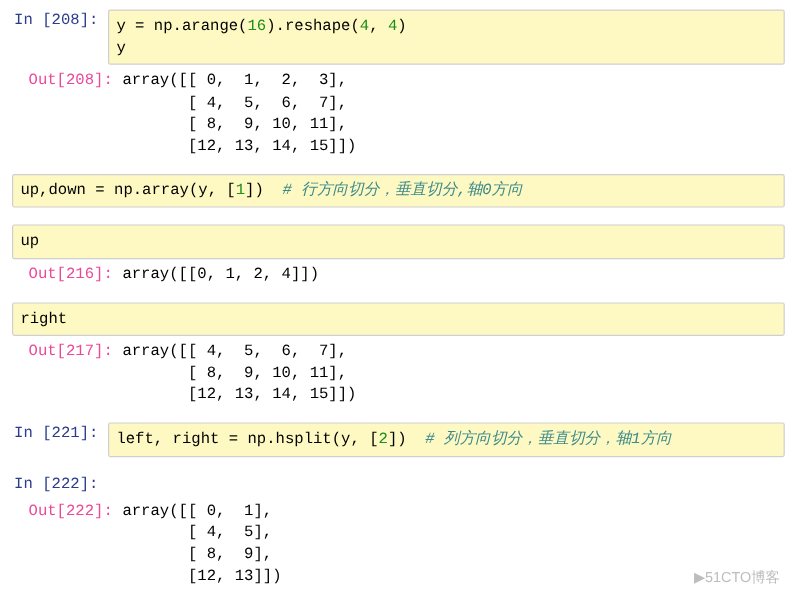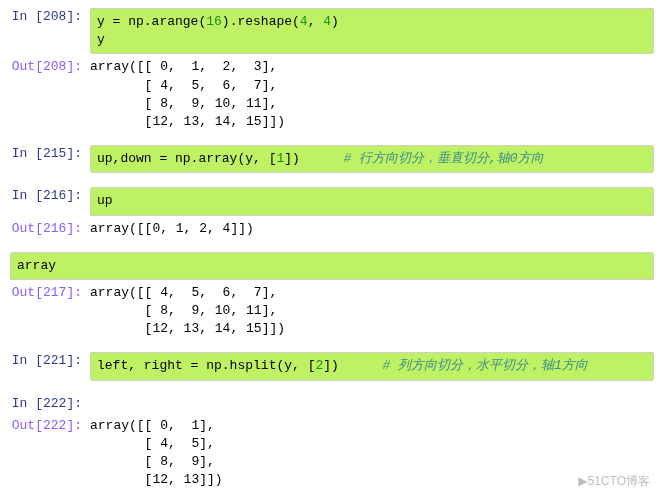--- a/index.html
+++ b/index.html
@@ -16,34 +16,34 @@
   .cell { display: flex; margin-bottom: 4px; }
   .prompt {
     width: 80px;
     flex: 0 0 80px;
     text-align: right;
     padding-right: 8px;
     font-family: "Courier New", monospace;
     box-sizing: border-box;
   }
   .prompt.in { color: #2b3c8c; }
-  .prompt.out { color: #8b5cf6; }
+  .prompt.out { color: #ec4899; margin-left: 12px; }
   .content { flex: 1; white-space: pre; }
   .input-area {
     flex: 1;
     border: 1px solid #cfcfcf;
-    background: #bef264;
+    background: #fef9c3;
     border-radius: 2px;
     padding: 4px 6px;
     white-space: pre;
     font-family: "Courier New", monospace;
   }
   .c-kw { color: #000; }
   .c-num { color: #1a8f1a; }
-  .c-comment { color: #3b8b8b; font-style: italic; margin-left: 28px; }
+  .c-comment { color: #3b8b8b; font-style: italic; }
   .watermark {
     position: fixed;
     right: 14px;
     bottom: 10px;
     font-family: Arial, sans-serif;
     font-size: 12px;
     color: #bdbdbd;
     pointer-events: none;
   }
   .gap { height: 10px; }
@@ -60,52 +60,50 @@
   <div class="prompt out"><span>Out</span>[<span>208</span>]:</div>
   <div class="content">array([[ 0,  1,  2,  3],
        [ 4,  5,  6,  7],
        [ 8,  9, 10, 11],
        [12, 13, 14, 15]])</div>
 </div>
 
 <div class="gap"></div>
 
 <div class="cell">
-  <div class="prompt in"><span>In </span>[<span>215</span>]:</div>
   <div class="input-area"><span class="c-kw">up,down = np.array(y, [</span><span class="c-num">1</span><span class="c-kw">])  </span><span class="c-comment"># 行方向切分，垂直切分,轴0方向</span></div>
 </div>
 
 <div class="gap"></div>
 
 <div class="cell">
-  <div class="prompt in"><span>In </span>[<span>216</span>]:</div>
   <div class="input-area"><span class="c-kw">up</span></div>
 </div>
 <div class="cell">
   <div class="prompt out"><span>Out</span>[<span>216</span>]:</div>
   <div class="content">array([[0, 1, 2, 4]])</div>
 </div>
 
 <div class="gap"></div>
 
 <div class="cell">
-  <div class="input-area"><span class="c-kw">array</span></div>
+  <div class="input-area"><span class="c-kw">right</span></div>
 </div>
 <div class="cell">
   <div class="prompt out"><span>Out</span>[<span>217</span>]:</div>
   <div class="content">array([[ 4,  5,  6,  7],
        [ 8,  9, 10, 11],
        [12, 13, 14, 15]])</div>
 </div>
 
 <div class="gap"></div>
 
 <div class="cell">
   <div class="prompt in"><span>In </span>[<span>221</span>]:</div>
-  <div class="input-area"><span class="c-kw">left, right = np.hsplit(y, [</span><span class="c-num">2</span><span class="c-kw">])  </span><span class="c-comment"># 列方向切分，水平切分，轴1方向</span></div>
+  <div class="input-area"><span class="c-kw">left, right = np.hsplit(y, [</span><span class="c-num">2</span><span class="c-kw">])  </span><span class="c-comment"># 列方向切分，垂直切分，轴1方向</span></div>
 </div>
 
 <div class="gap"></div>
 
 <div class="cell">
   <div class="prompt in"><span>In </span>[<span>222</span>]:</div>
 </div>
 <div class="cell">
   <div class="prompt out"><span>Out</span>[<span>222</span>]:</div>
   <div class="content">array([[ 0,  1],

